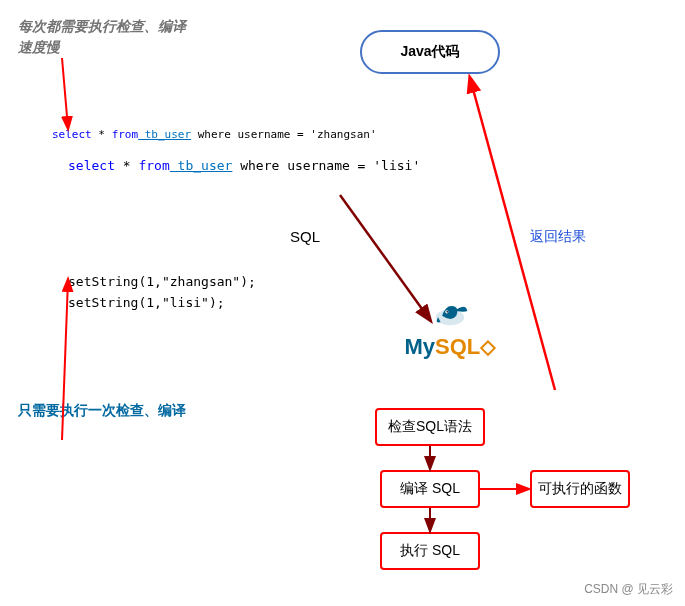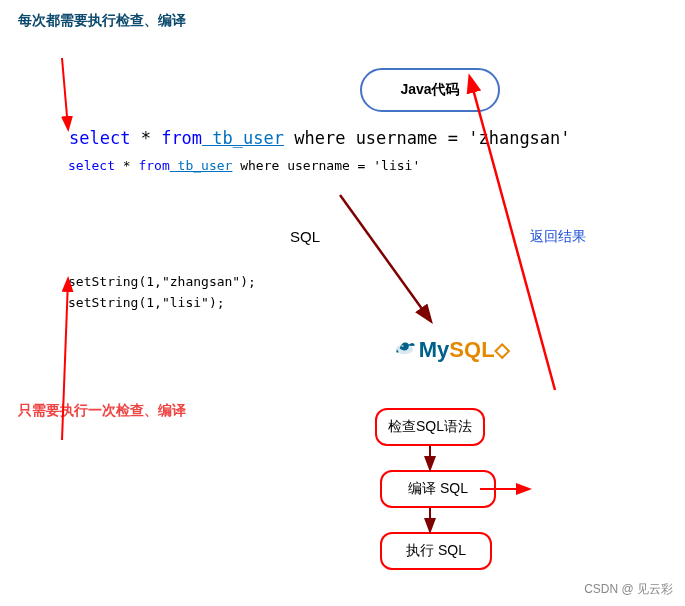--- a/index.html
+++ b/index.html
@@ -27,40 +27,40 @@
       height: 44px;
       border: 2px solid #4472C4;
       border-radius: 22px;
       display: flex;
       align-items: center;
       justify-content: center;
       font-size: 16px;
       font-weight: bold;
       color: #000;
       background: #fff;
-      margin-top: 38px;
     }
 
     
     .annotation-top {
       position: absolute;
-      top: 10px;
+      top: 16px;
       left: 18px;
-      color: #0c4a6e;
+      color: #737373;
       font-size: 14px;
       font-weight: bold;
       line-height: 1.5;
+      font-style: italic;
     }
 
     
     .sql-line1 {
       position: absolute;
       top: 128px;
-      left: 69px;
-      font-size: 17px;
+      left: 52px;
+      font-size: 11px;
       color: #000;
       font-family: Consolas, monospace;
     }
     .sql-line1 .keyword { color: #0000FF; }
     .sql-line1 .table { color: #0070C0; text-decoration: underline; }
 
     .sql-line2 {
       position: absolute;
       top: 158px;
       left: 68px;
@@ -100,78 +100,78 @@
       line-height: 1.6;
     }
     .ps-code .keyword { color: #0000FF; }
     .ps-code .table { color: #0070C0; text-decoration: underline; }
 
     
     .annotation-bottom {
       position: absolute;
       top: 400px;
       left: 18px;
-      color: #ef4444;
+      color: #0369a1;
       font-size: 14px;
       font-weight: bold;
       line-height: 1.5;
     }
 
     
     .mysql-logo {
       position: absolute;
-      top: 318px;
+      top: 300px;
       left: 390px;
       width: 120px;
       height: 60px;
       display: flex;
-      flex-direction: row;
+      flex-direction: column;
       align-items: center;
       justify-content: center;
     }
 
     
     .mysql-text {
       font-size: 22px;
       font-weight: bold;
       color: #E48800;
       font-family: Arial, sans-serif;
       margin-top: 4px;
     }
     .mysql-text span { color: #00618A; }
 
     
     .process-box {
       position: absolute;
       border: 2px solid #FF0000;
-      border-radius: 12px;
+      border-radius: 4px;
       display: flex;
       align-items: center;
       justify-content: center;
       font-size: 14px;
       color: #000;
       background: #fff;
     }
 
     .box-check {
       width: 110px;
       height: 38px;
       left: 375px;
       top: 408px;
     }
 
     .box-compile {
-      width: 116px;
+      width: 100px;
       height: 38px;
       left: 380px;
       top: 470px;
     }
 
     .box-execute {
-      width: 112px;
+      width: 100px;
       height: 38px;
       left: 380px;
       top: 532px;
     }
 
     .box-func {
       width: 100px;
       height: 38px;
       left: 530px;
       top: 470px;
@@ -196,20 +196,21 @@
       color: #888;
     }
   </style>
 </head>
 <body>
 
 <div class="canvas">
 
   <div class="annotation-top">
     <div>每次都需要执行检查、编译</div>
+    <div>速度慢</div>
   </div>
 
   <div class="java-box process-box" style="border-color:#4472C4; border-radius:22px; left:360px; top:30px; width:140px; height:44px;">
     <span>Java代码</span>
   </div>
 
   <div class="sql-line1">
     <span class="keyword">select</span> * <span class="keyword">from</span><span class="table"> tb_user</span><span> where username = 'zhangsan'</span>
   </div>
   <div class="sql-line2">
@@ -245,20 +246,23 @@
 
   <div class="process-box box-check">
     <span>检查SQL语法</span>
   </div>
   <div class="process-box box-compile">
     <span>编译 SQL</span>
   </div>
   <div class="process-box box-execute">
     <span>执行 SQL</span>
   </div>
+  <div class="process-box box-func">
+    <span>可执行的函数</span>
+  </div>
 
   <svg class="arrows-svg">
 
     <defs>
       <marker id="arrowRed" markerWidth="8" markerHeight="8" refX="6" refY="3" orient="auto">
         <path d="M0,0 L0,6 L8,3 z" fill="#FF0000"></path>
       </marker>
       <marker id="arrowRedUp" markerWidth="8" markerHeight="8" refX="6" refY="3" orient="auto">
         <path d="M0,0 L0,6 L8,3 z" fill="#FF0000"></path>
       </marker>

